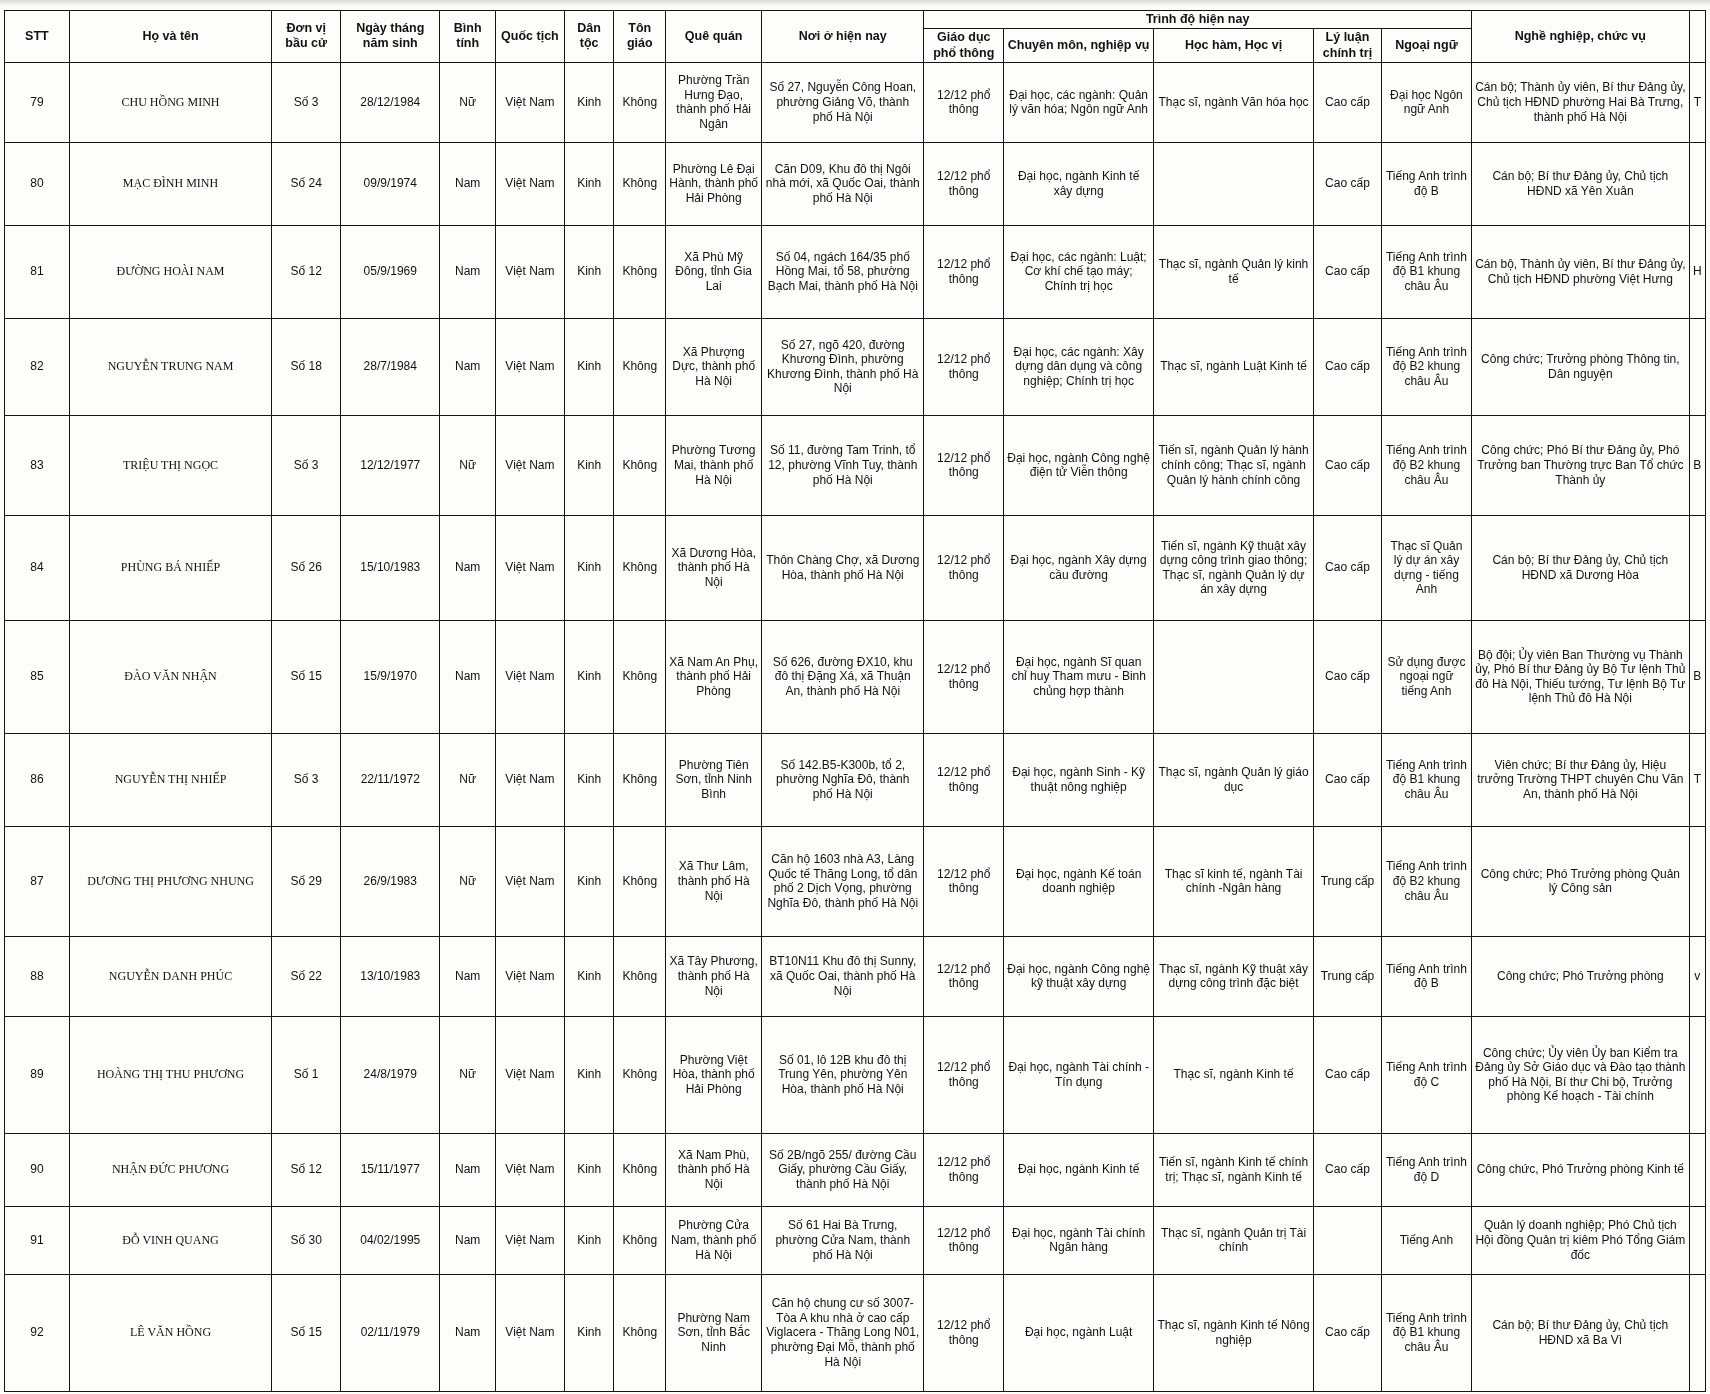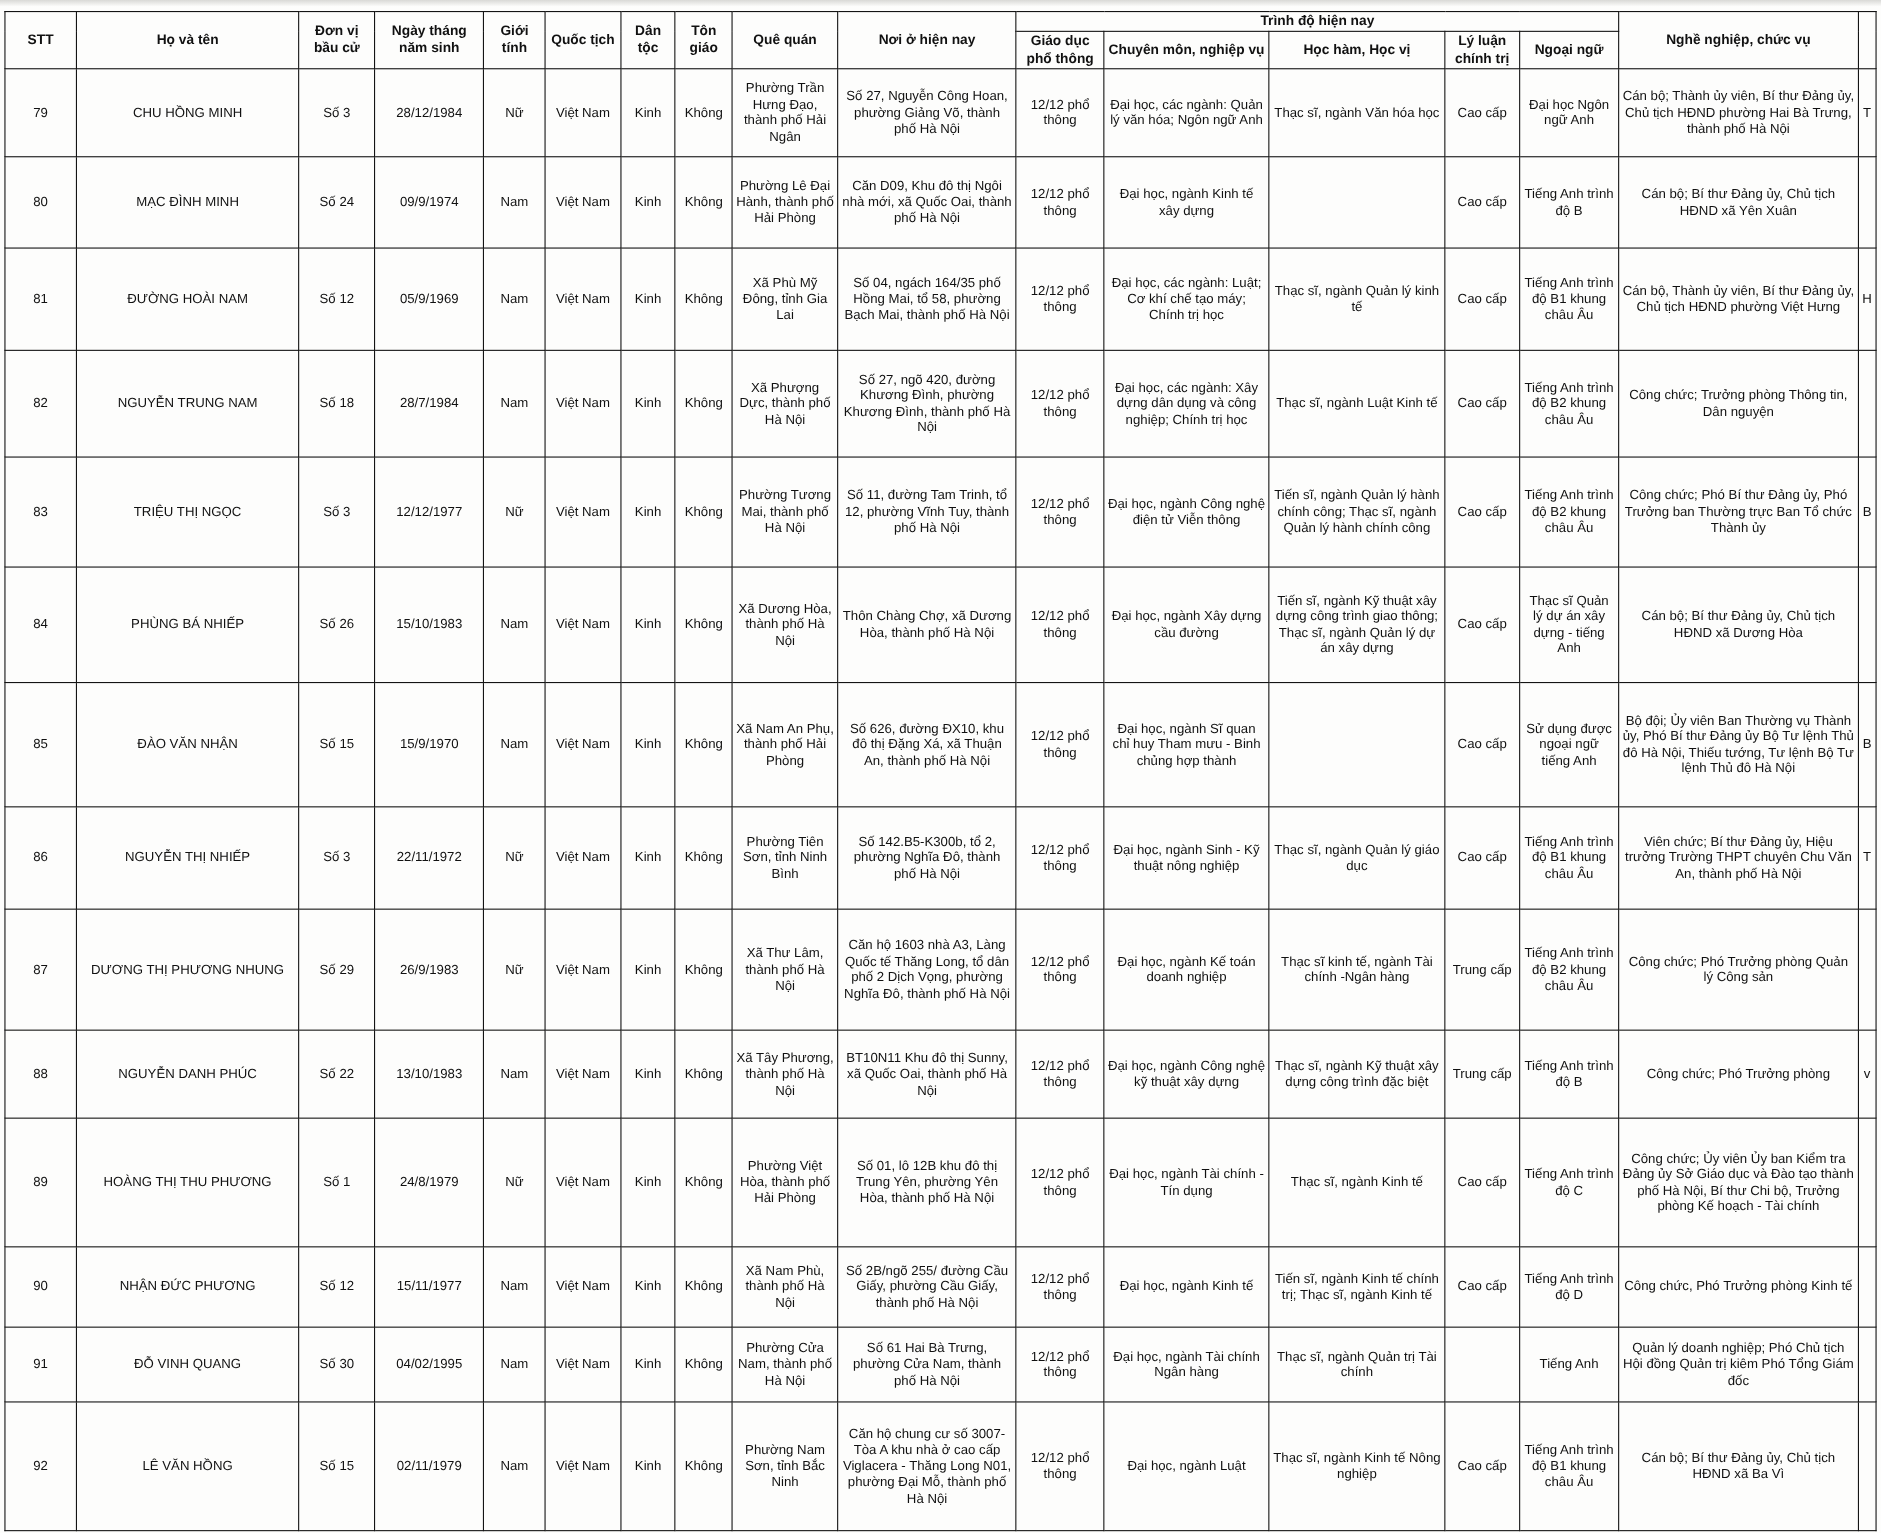--- a/index.html
+++ b/index.html
@@ -38,20 +38,21 @@
     overflow: hidden;
     word-wrap: break-word;
   }
   table.roster thead th {
     font-weight: bold;
     font-size: 12.5px;
   }
   td.col-name {
     text-align: left;
     padding-left: 5px;
+    font-family: Liberation Serif, serif;
   }
   td.col-edge {
     padding: 0;
     text-align: left;
     border-right: none;
   }
   th.col-edge { border-right: none; }
   tr.grp-top th { border-bottom: 1.4px solid #141414; }
 </style>
 </head>
@@ -79,21 +80,21 @@
         <col style="width:89px">
         <col style="width:215px">
       <col style="width:16px">
     </colgroup>
     <thead>
       <tr class="grp-top">
         <th rowspan="2">STT</th>
         <th rowspan="2">Họ và tên</th>
         <th rowspan="2">Đơn vị bầu cử</th>
         <th rowspan="2">Ngày tháng năm sinh</th>
-        <th rowspan="2">Giới tính</th>
+        <th rowspan="2">Bình tính</th>
         <th rowspan="2">Quốc tịch</th>
         <th rowspan="2">Dân tộc</th>
         <th rowspan="2">Tôn giáo</th>
         <th rowspan="2">Quê quán</th>
         <th rowspan="2">Nơi ở hiện nay</th>
         <th colspan="5">Trình độ hiện nay</th>
         <th rowspan="2">Nghề nghiệp, chức vụ</th>
         <th rowspan="2" class="col-edge"></th>
       </tr>
       <tr>

